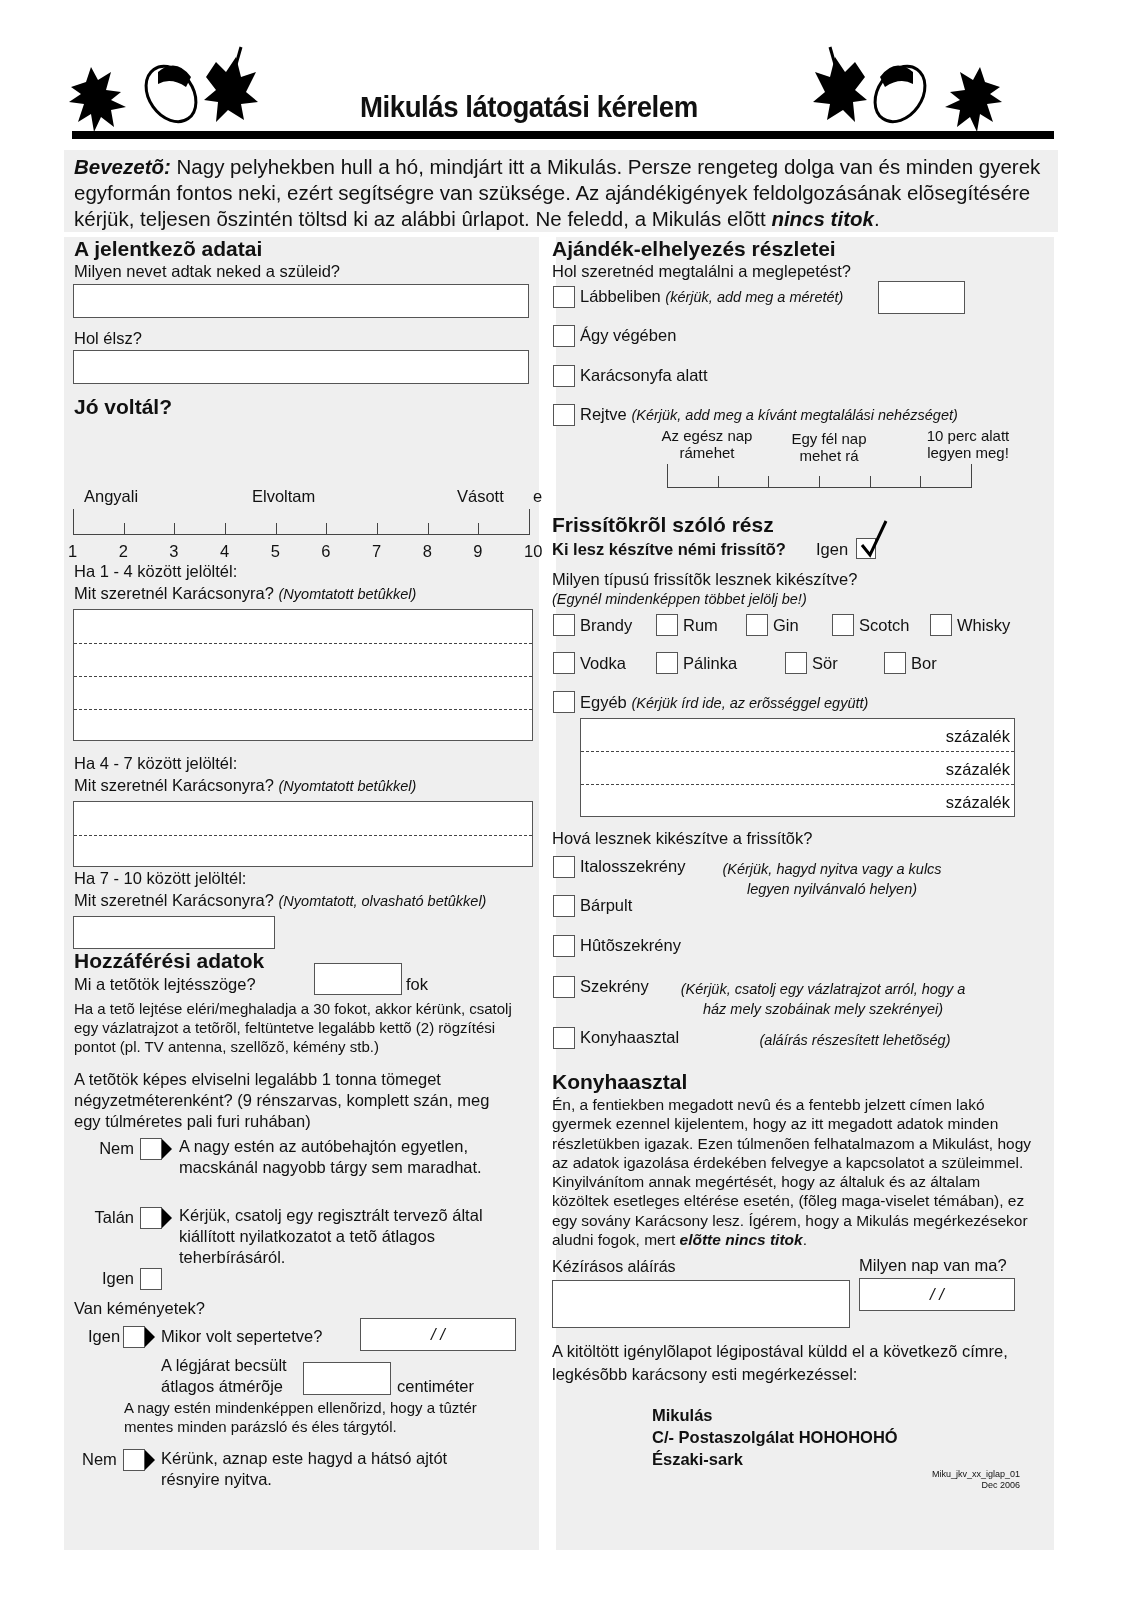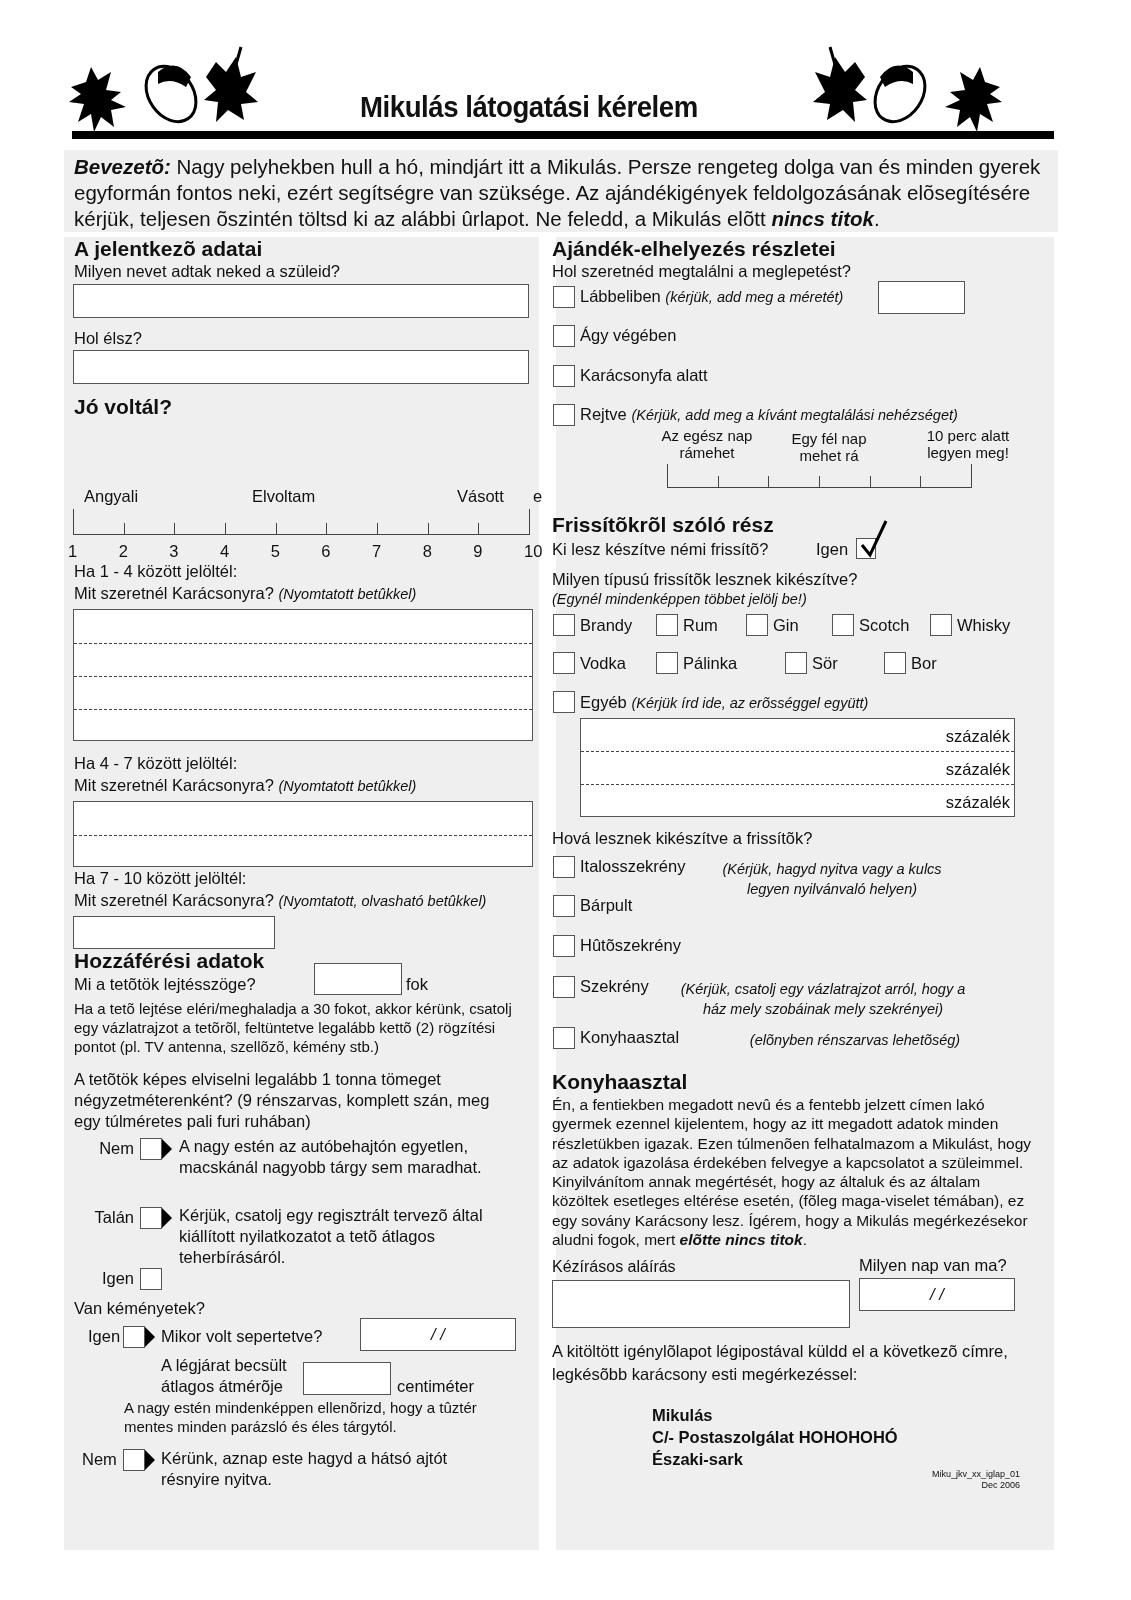--- a/index.html
+++ b/index.html
@@ -165,21 +165,21 @@
   <div class="tick" style="left:0px;bottom:0;height:24px;"></div>
       <div class="tick" style="left:50.666666666666664px;bottom:0;height:12px;"></div>
       <div class="tick" style="left:101.33333333333333px;bottom:0;height:12px;"></div>
       <div class="tick" style="left:152px;bottom:0;height:12px;"></div>
       <div class="tick" style="left:202.66666666666666px;bottom:0;height:12px;"></div>
       <div class="tick" style="left:253.33333333333334px;bottom:0;height:12px;"></div>
       <div class="tick" style="left:304px;bottom:0;height:24px;"></div>
     </div>
 
   <div class="abs h2" style="left:-4px;top:276px;">Frissítõkrõl szóló rész</div>
-  <div class="abs t" style="left:-4px;top:303px;">Ki lesz készítve némi frissítõ?</div>
+  <div class="abs t" style="left:-4px;top:303px;font-weight:bold;">Ki lesz készítve némi frissítõ?</div>
   <div class="abs t" style="left:260px;top:303px;">Igen</div>
   <div class="abs cb" style="left:300px;top:301px;width:20px;height:21px;"></div>
   <svg class="abs" style="left:302px;top:282px;" width="30" height="40">
       <path d="M4,26 L12,36 L28,2" stroke="#000" stroke-width="3" fill="none"></path>
     </svg>
   <div class="abs t" style="left:-4px;top:333px;">Milyen típusú frissítõk lesznek kikészítve?</div>
   <div class="abs it" style="left:-4px;top:354px;">(Egynél mindenképpen többet jelölj be!)</div>
   <div id="drinks">
       <div class="abs cb" style="left:-3px;top:377px;"></div>
       <div class="abs t" style="left:24px;top:379px;">Brandy</div>
@@ -221,21 +221,21 @@
       <div class="abs it" style="left:146px;top:622px;width:260px;text-align:center;line-height:20px;">(Kérjük, hagyd nyitva vagy a kulcs legyen nyilvánvaló helyen)</div>
       <div class="abs cb" style="left:-3px;top:658px;"></div>
       <div class="abs t" style="left:24px;top:659px;">Bárpult</div>
       <div class="abs cb" style="left:-3px;top:698px;"></div>
       <div class="abs t" style="left:24px;top:699px;">Hûtõszekrény</div>
       <div class="abs cb" style="left:-3px;top:739px;"></div>
       <div class="abs t" style="left:24px;top:740px;">Szekrény</div>
       <div class="abs it" style="left:112px;top:742px;width:310px;text-align:center;line-height:20px;">(Kérjük, csatolj egy vázlatrajzot arról, hogy a ház mely szobáinak mely szekrényei)</div>
       <div class="abs cb" style="left:-3px;top:790px;"></div>
       <div class="abs t" style="left:24px;top:791px;">Konyhaasztal</div>
-      <div class="abs it" style="left:134px;top:793px;width:330px;text-align:center;line-height:20px;">(elõnyben rénszarvas lehetõség)</div>
+      <div class="abs it" style="left:134px;top:793px;width:330px;text-align:center;line-height:20px;">(aláírás részesített lehetõség)</div>
     </div>
 
   <div class="abs h2" style="left:-4px;top:833px;">Konyhaasztal</div>
   <div class="abs ts" style="left:-4px;top:858px;width:480px;line-height:19.3px;font-size:15.5px;">
     <span>Én, a fentiekben megadott nevû és a fentebb jelzett címen lakó gyermek ezennel kijelentem, hogy az itt megadott adatok minden részletükben igazak.  Ezen túlmenõen felhatalmazom a Mikulást, hogy az adatok igazolása érdekében felvegye a kapcsolatot a szüleimmel. Kinyilvánítom annak megértését, hogy az általuk és az általam közöltek esetleges eltérése esetén, (fõleg maga-viselet témában), ez egy sovány Karácsony lesz. Ígérem, hogy a Mikulás megérkezésekor aludni fogok, mert </span><b><i>elõtte nincs titok</i></b><span>.</span>
   </div>
   <div class="abs ts" style="left:-4px;top:1021px;font-size:16px;">Kézírásos aláírás</div>
   <div class="abs box" style="left:-4px;top:1043px;width:298px;height:48px;"></div>
   <div class="abs t" style="left:303px;top:1019px;">Milyen nap van ma?</div>
   <div class="abs box t" style="left:303px;top:1041px;width:156px;height:33px;text-align:center;line-height:31px;font-style:italic;">/          /</div>

